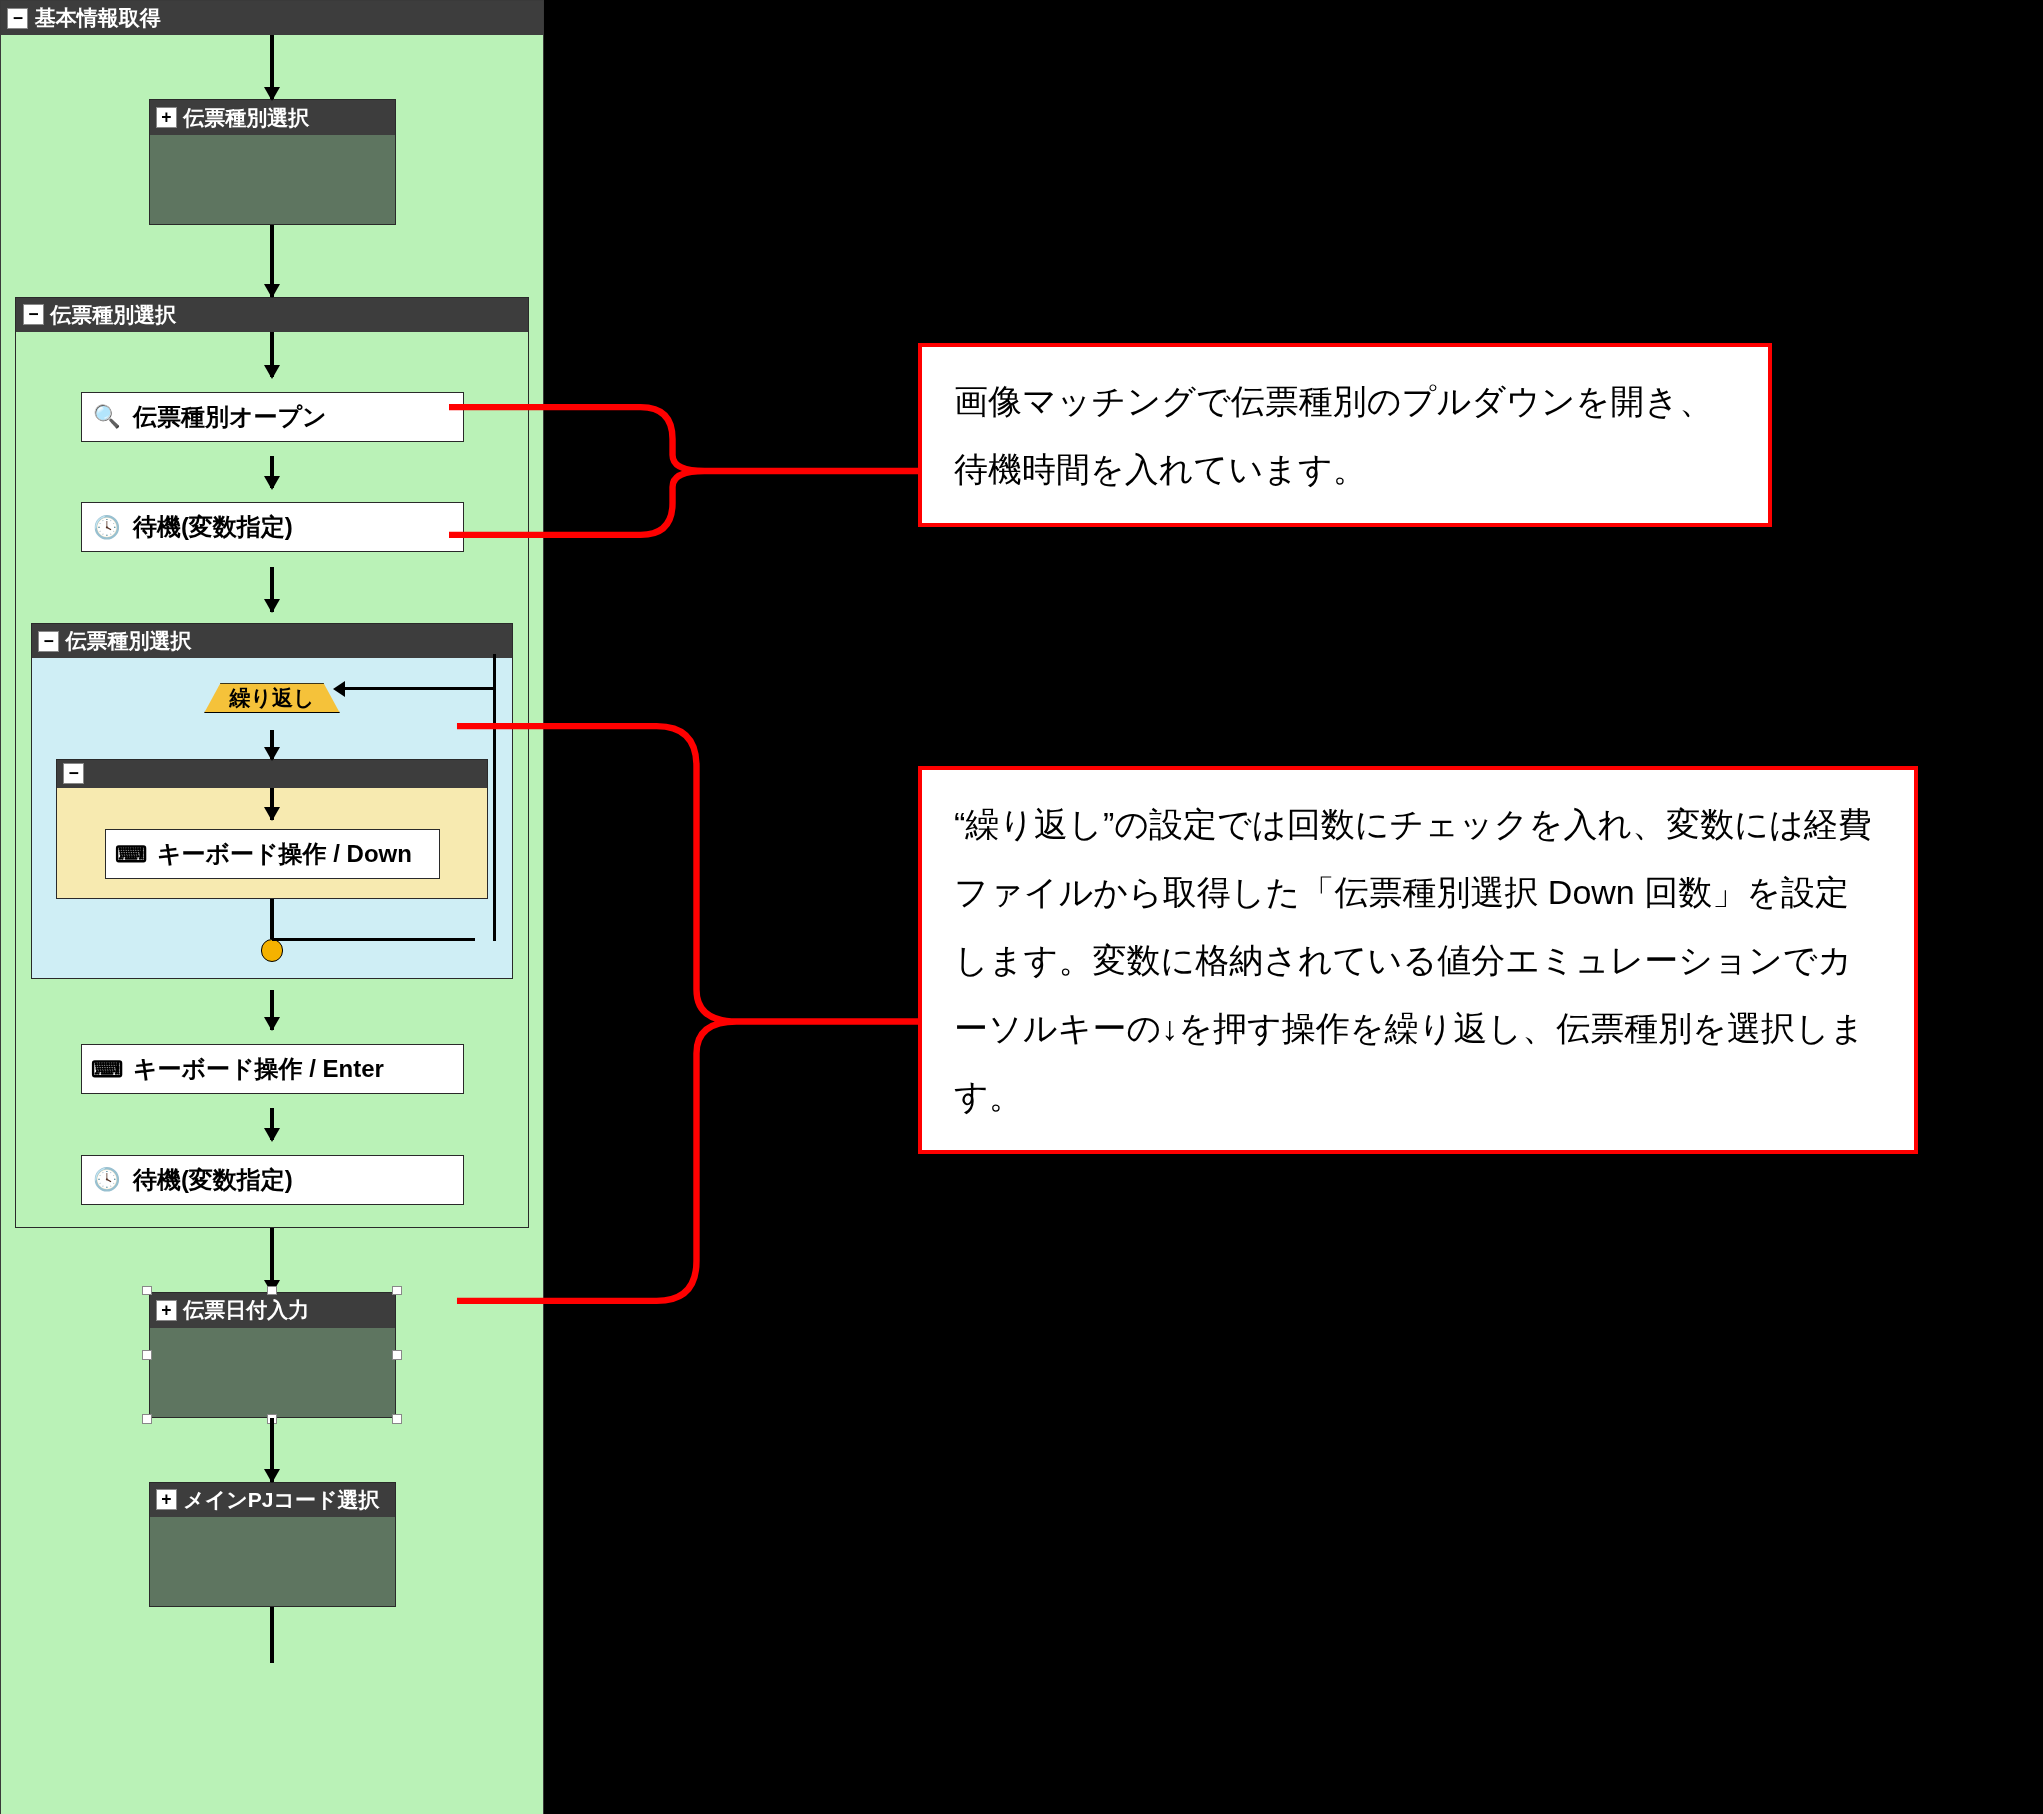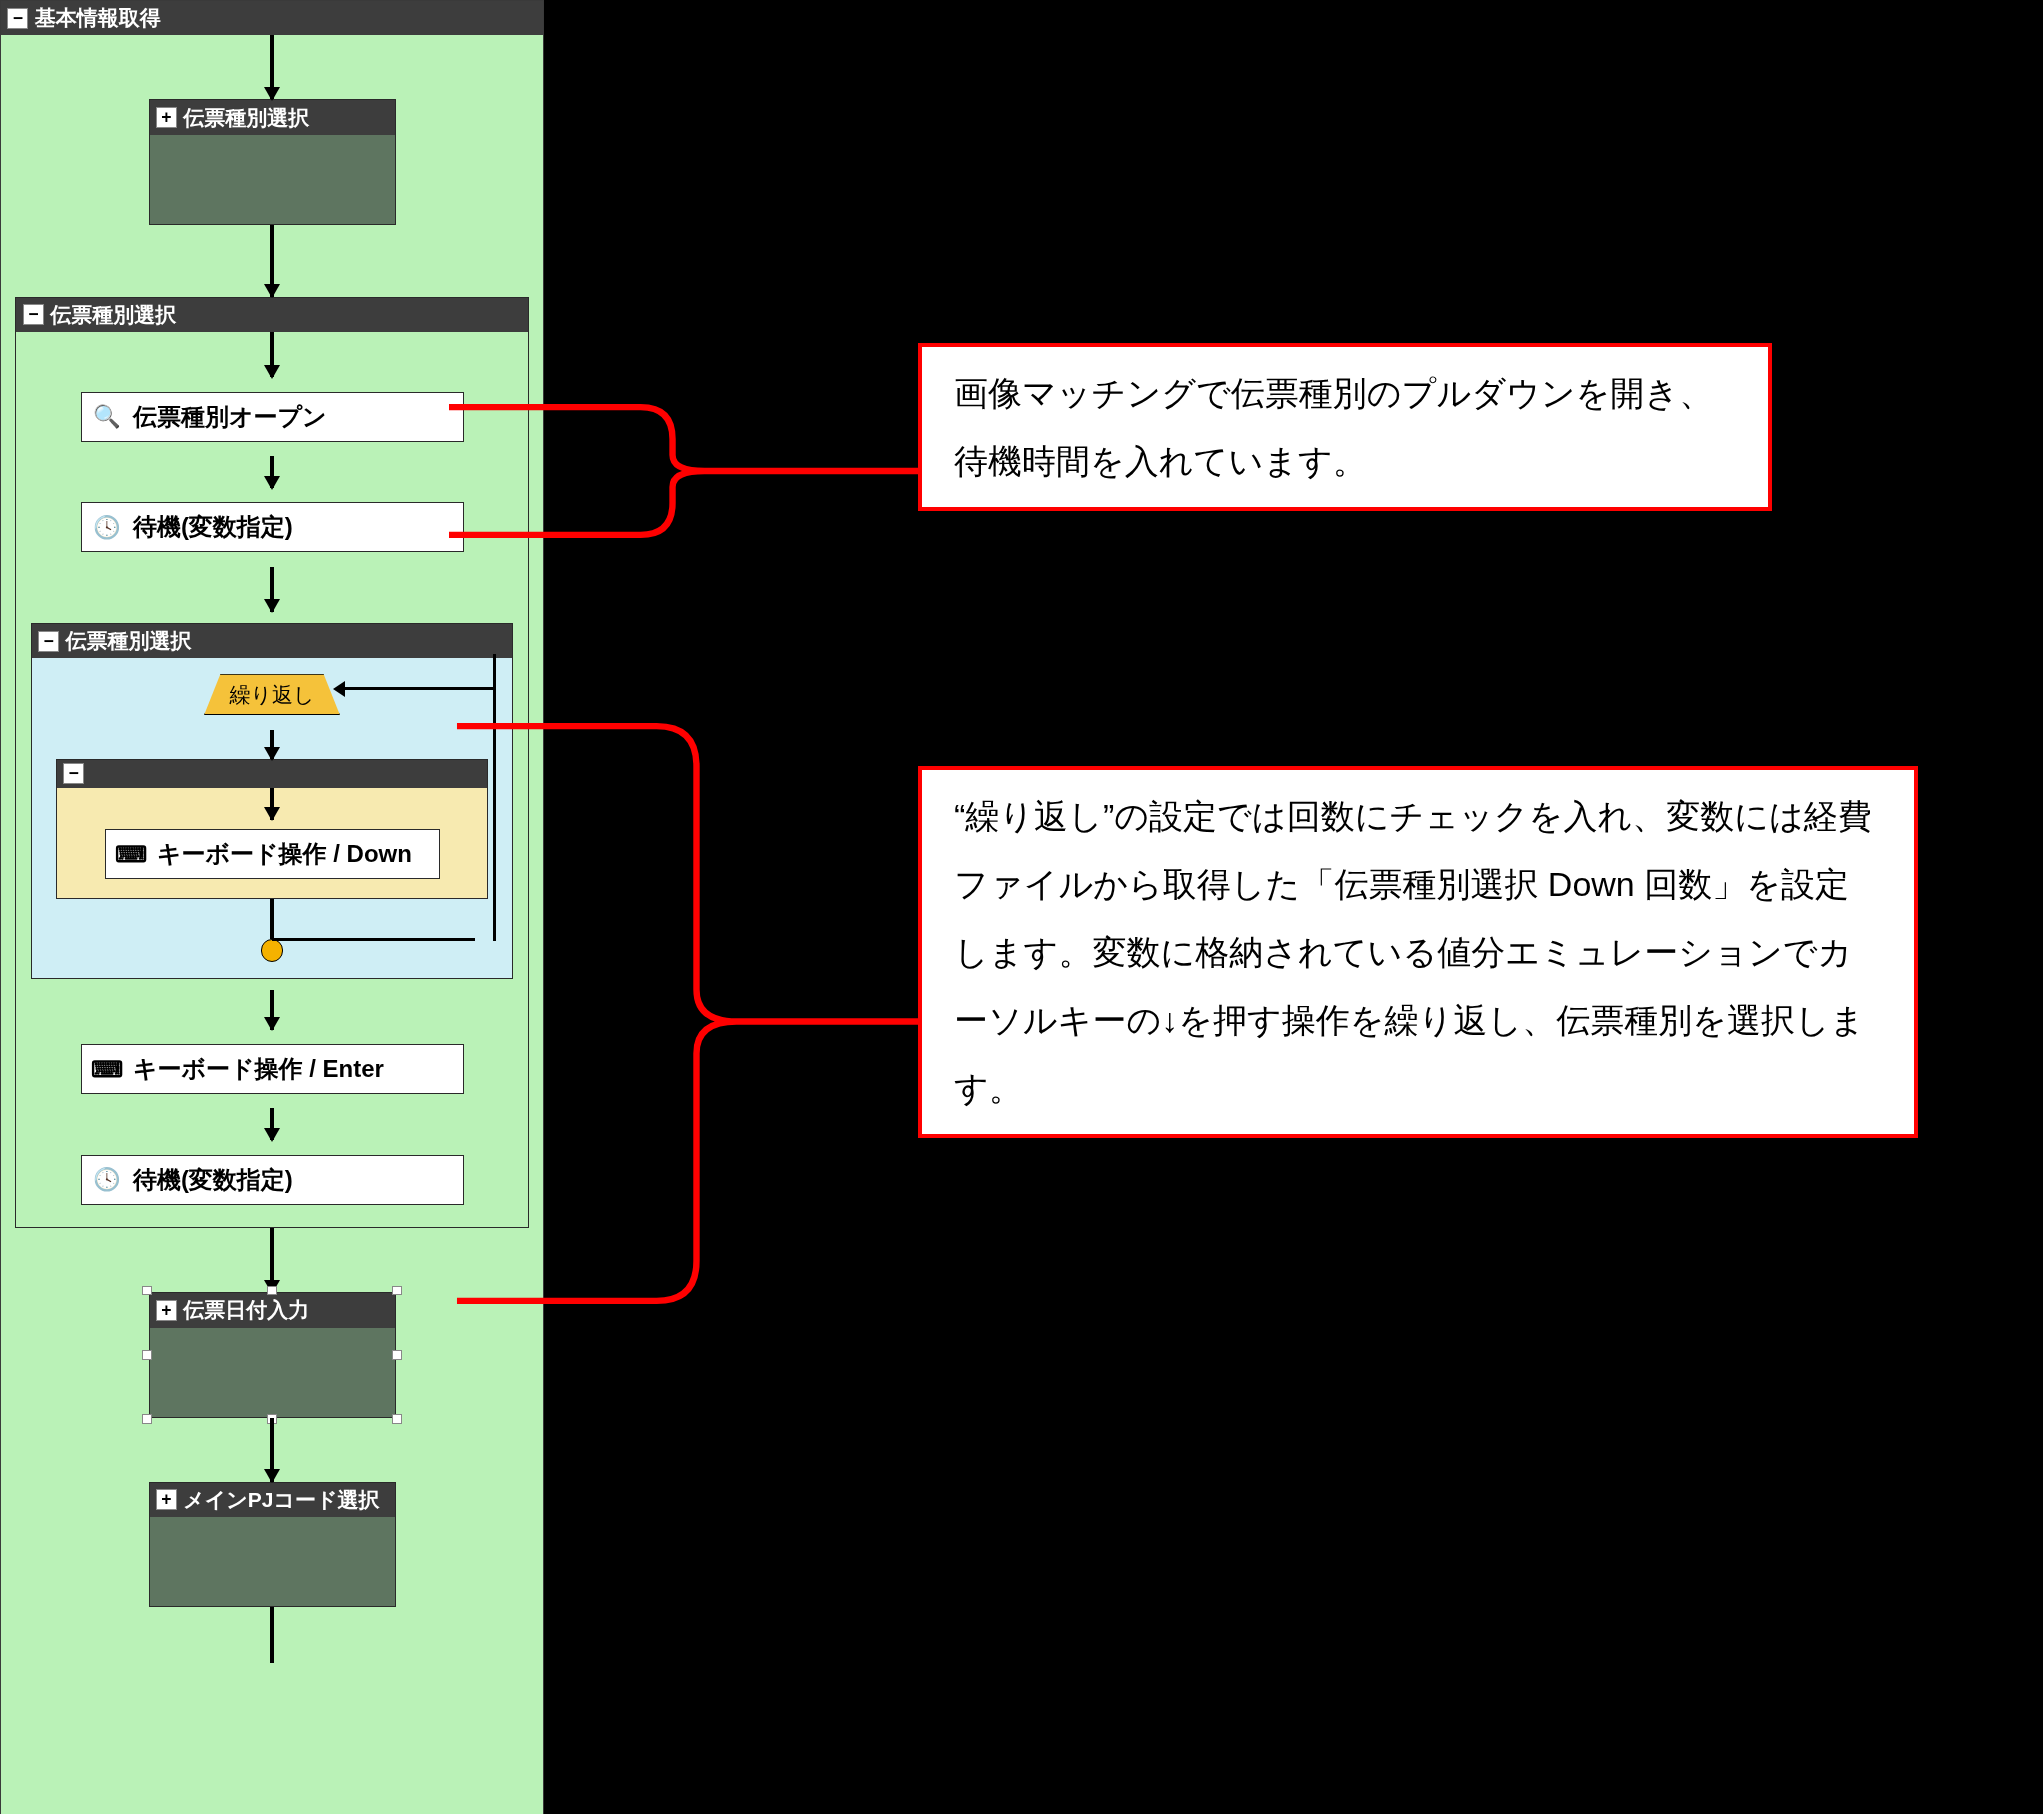--- a/index.html
+++ b/index.html
@@ -105,32 +105,32 @@
     border: 1.6px solid #2a2a2a;
     padding-bottom: 16px;
     position: relative;
   }
   .loop-top {
     position: relative;
     height: 72px;
   }
   .loop-diamond {
     position: absolute;
-    top: 16px;
+    top: 25px;
     left: 50%;
     transform: translateX(-50%);
     background: #f5c23a;
     border: 1.6px solid #000;
     width: 136px;
-    height: 41px;
+    height: 30px;
     clip-path: polygon(12% 0, 88% 0, 100% 100%, 0 100%);
     display: flex;
     align-items: center;
     justify-content: center;
-    font-weight: normal;
+    font-weight: bold;
     font-size: 21px;
   }
   .loop-back-arrow {
     position: absolute;
     top: 29px;
     right: 16px;
     width: 152px;
     height: 3.2px;
     background: #000;
   }
@@ -160,21 +160,21 @@
     height: 22.3px;
     border-radius: 50%;
     background: #f5b200;
     border: 1.6px solid #000;
     margin: 0 auto;
   }
   .callout {
     position: absolute;
     border: 4.8px solid #f00;
     background: #fff;
-    padding: 12px 32px;
+    padding: 20px 32px;
     font-size: 34px;
     line-height: 2.0;
     color: #000;
   }
   .bracket {
     position: absolute;
     stroke: #f00;
     stroke-width: 8;
     fill: none;
   }

